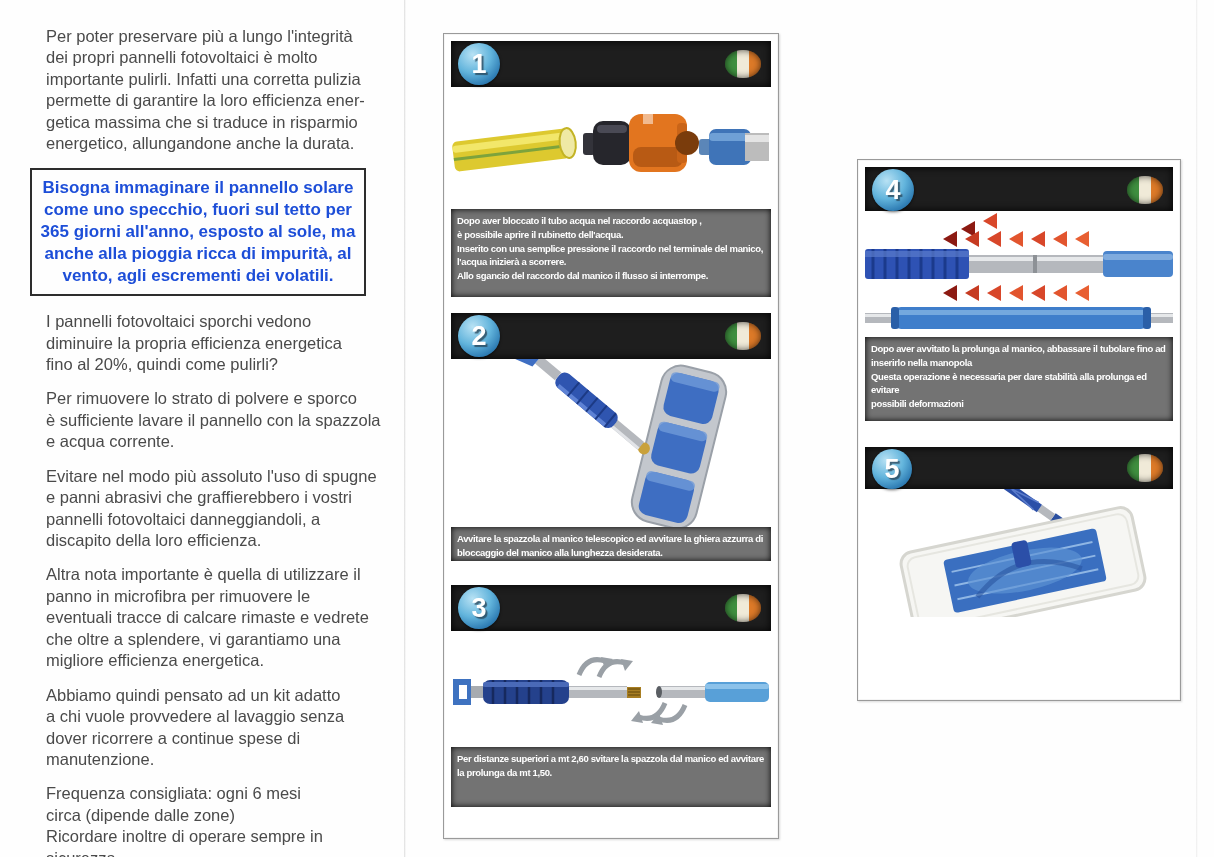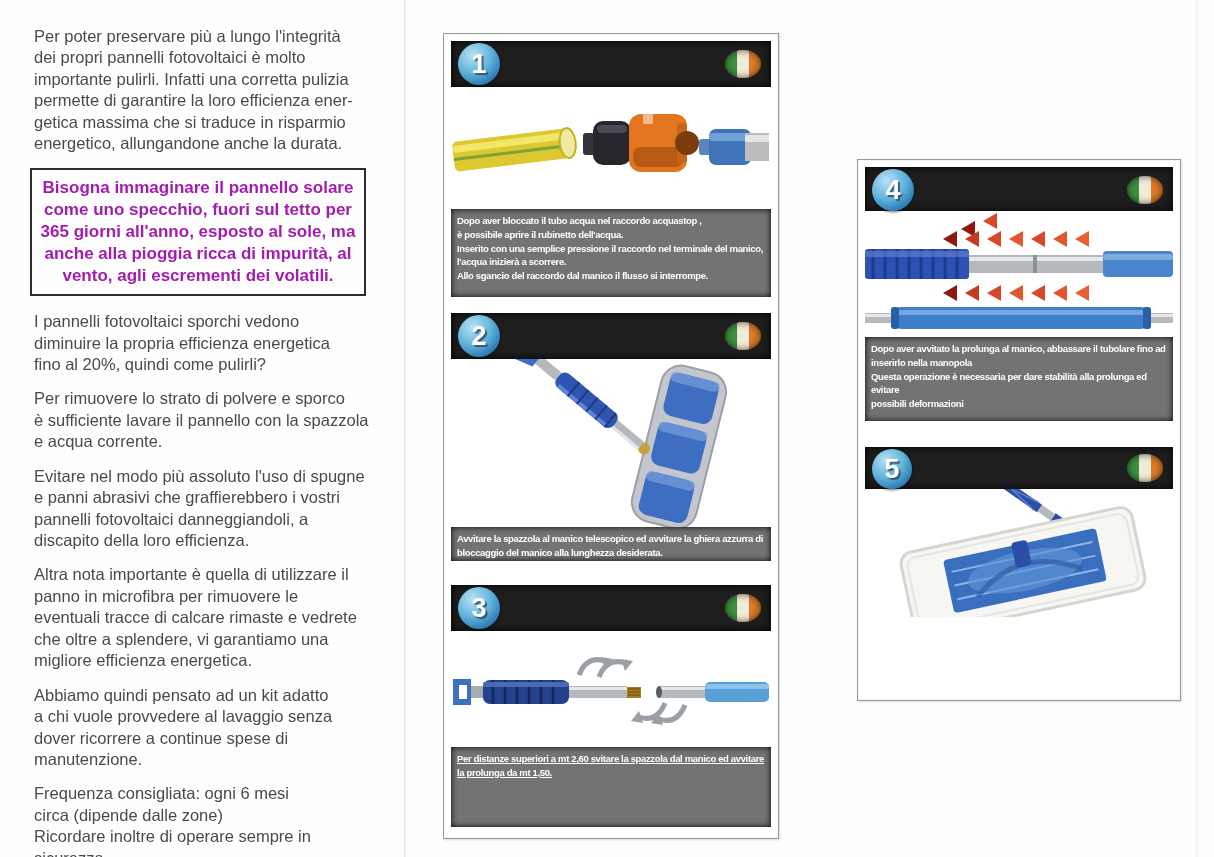--- a/index.html
+++ b/index.html
@@ -8,24 +8,24 @@
     background:#fefefe;
     font-family:"Liberation Sans",sans-serif;
   }
   
   .fold{position:absolute;top:0;bottom:0;width:2px;background:linear-gradient(90deg,rgba(120,120,120,.25),rgba(255,255,255,0));}
   .fold.f1{left:404px;}
   .fold.f2{left:1196px;opacity:.5;}
 
   
   .left-col{position:absolute;left:30px;top:26px;width:378px;color:#4a4a4a;}
-  .left-col p{margin:0 0 13px 4px;font-size:16.5px;line-height:1.3;white-space:pre-line;}
+  .left-col p{margin:0 0 13px 16px;font-size:16.5px;line-height:1.3;white-space:pre-line;}
   .warning-box{
     width:320px;border:2px solid #2d2d2d;padding:7px 6px;margin:3px 0 15px 0;
-    font-size:17px;font-weight:bold;line-height:1.3;color:#a21caf;
+    font-size:17px;font-weight:bold;line-height:1.3;color:#1d4ed8;
     text-align:center;white-space:pre-line;
   }
 
   
   .card{
     position:absolute;background:#fff;border:1px solid #9a9a9a;
     box-shadow:inset 0 0 0 1px #f5f5f5, 1px 1px 2px rgba(0,0,0,.15);
     padding:7px;box-sizing:border-box;
   }
   .card.mid{left:443px;top:33px;width:336px;height:806px;}
@@ -199,21 +199,21 @@
       <path d="M212 94 l-12 -2 8 -10 z"></path>
     </g>
     <g>
       <rect x="208" y="55" width="48" height="12" fill="#b5b8bd"></rect>
       <rect x="208" y="56" width="48" height="3" fill="#e6e8ea"></rect>
       <ellipse cx="208" cy="61" rx="3" ry="6" fill="#5a5e63"></ellipse>
       <rect x="254" y="51" width="64" height="20" rx="5" fill="#58a0d8"></rect>
       <rect x="254" y="53" width="64" height="5" rx="2" fill="#8cc2ea"></rect>
     </g>
   </svg>
-  <div class="step-caption" style="height:80px;text-decoration:underline;">Per distanze superiori a mt 2,60 svitare la spazzola dal manico ed avvitare
+  <div class="step-caption" style="height:60px;">Per distanze superiori a mt 2,60 svitare la spazzola dal manico ed avvitare
 la prolunga da mt 1,50.</div>
 </div>
 
 <div class="card right">
 
   <div class="step-header" style="height:44px;">
     <div class="step-badge">4</div>
     <div class="flag"></div>
   </div>
   <svg class="step-img" width="308" height="126" viewBox="0 0 308 126">

